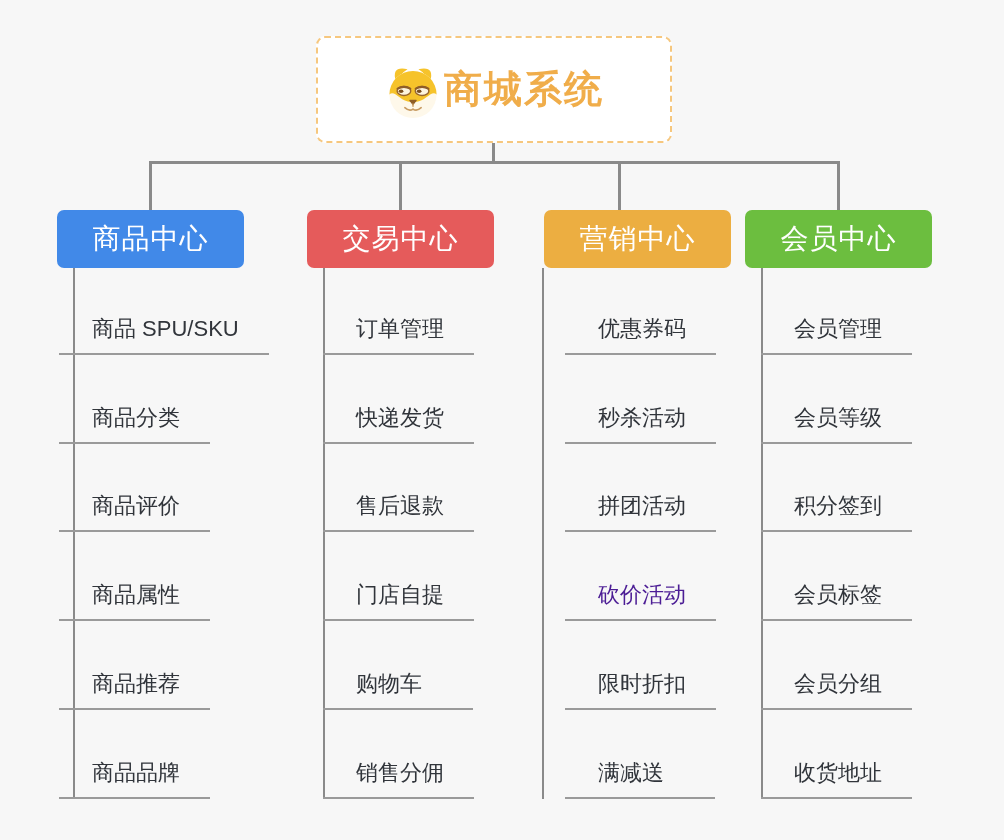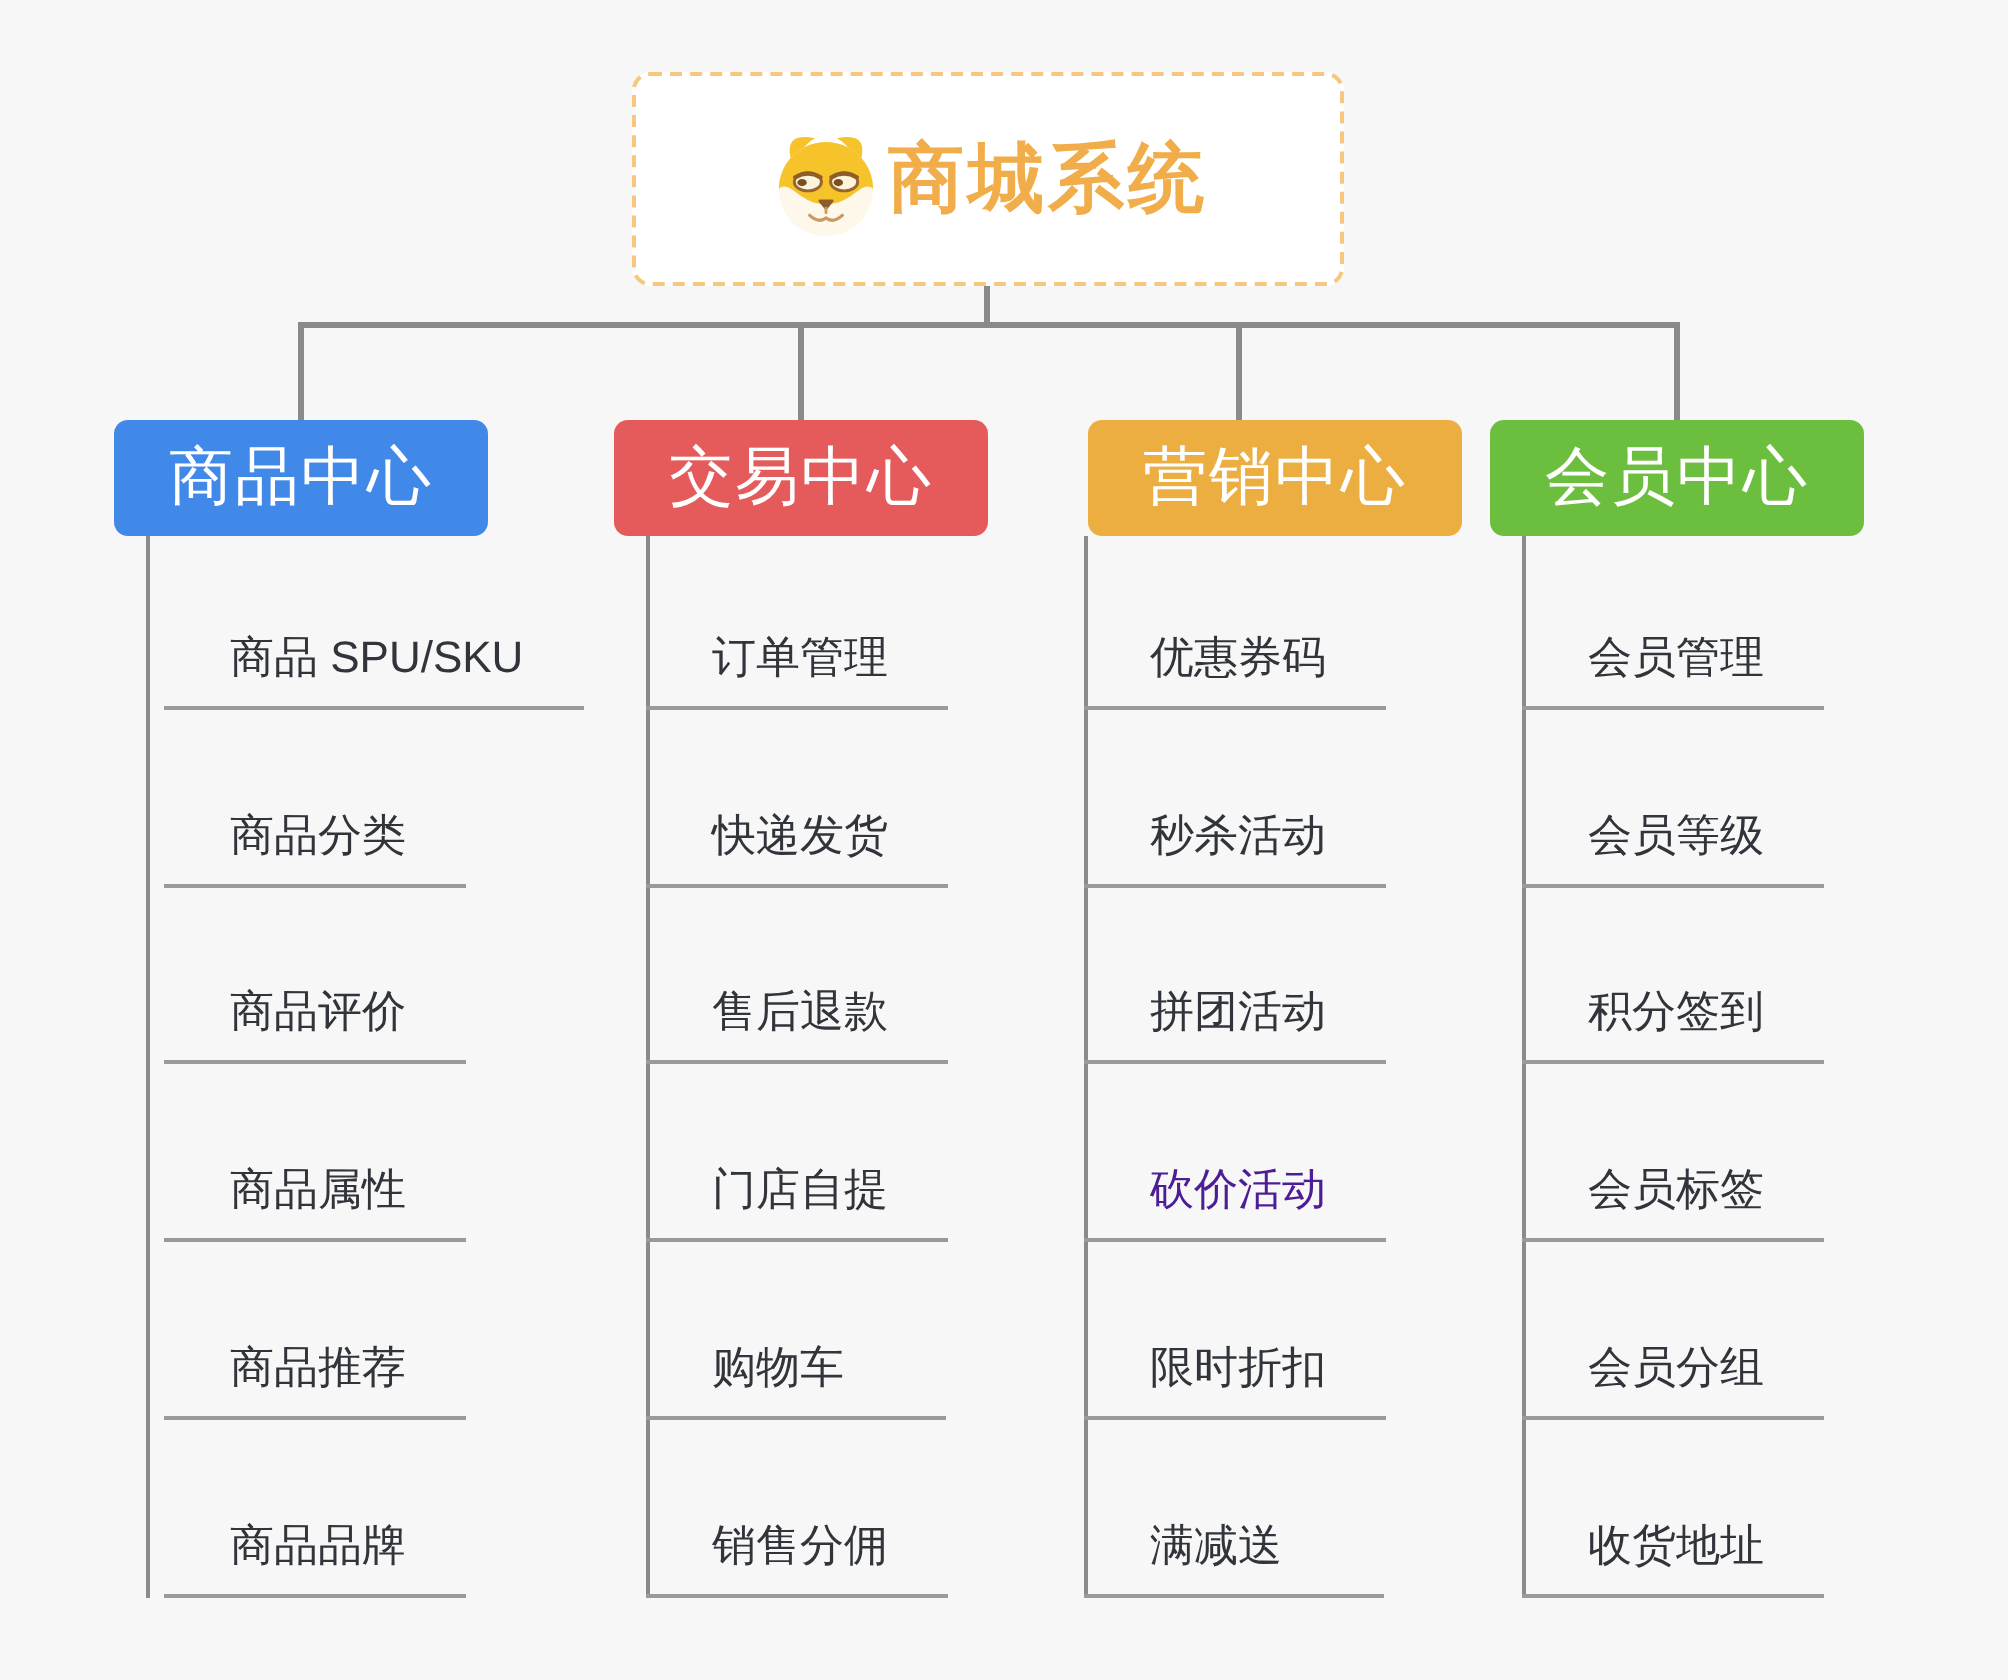--- a/index.html
+++ b/index.html
@@ -22,21 +22,21 @@
   
   .conn{position:absolute;background:#8a8a8a;}
   .conn.stem{left:492px;top:143px;width:3px;height:20px;}
   .conn.bus {left:149px;top:161px;width:691px;height:3px;}
   .conn.drop{width:3px;top:161px;height:49px;}
 
   
   .branch{
     position:absolute;top:210px;width:187px;height:58px;border-radius:7px;
     display:flex;align-items:center;justify-content:center;
-    color:#ffffff;font-size:32px;letter-spacing:1px;
+    color:#ffffff;font-size:28px;letter-spacing:1px;
   }
 
   
   .spine{position:absolute;top:268px;width:2px;height:531px;background:#8f8f8f;}
   .col{position:absolute;top:266px;display:flex;flex-direction:column;align-items:flex-start;}
   .leaf{
     box-sizing:border-box;height:88.8px;width:fit-content;min-width:150px;
     display:flex;align-items:flex-end;
     padding:0 30px 9px 33px;border-bottom:2px solid #9a9a9a;
     font-size:22px;color:#31353b;white-space:nowrap;
@@ -73,41 +73,41 @@
         <path d="M32,47.5 v2.5" stroke="#C89B62" stroke-width="1.6" fill="none" stroke-linecap="round"></path>
         <path d="M23,51.5 q5,4.5 9,1.5 q4,3 9,-1.5" stroke="#C89B62" stroke-width="1.8" fill="none" stroke-linecap="round"></path>
       </svg>
     </span>
     <span class="root-title" style="color: rgb(240, 173, 74);">商城系统</span>
   </div>
 
   <div id="branches">
       <div class="branch" style="left: 57px; background: rgb(65, 137, 232);">商品中心</div>
       <div class="spine" style="left: 73px; background: rgb(138, 138, 138);"></div>
-      <div class="col" style="left: 82px; justify-content: space-between;">
+      <div class="col" style="left: 59px; justify-content: space-between;">
         <div class="leaf" style="border-bottom-color: rgb(154, 154, 154); color: rgb(49, 53, 59);">商品 SPU/SKU</div>
         <div class="leaf" style="border-bottom-color: rgb(154, 154, 154); color: rgb(49, 53, 59);">商品分类</div>
         <div class="leaf" style="border-bottom-color: rgb(154, 154, 154); color: rgb(49, 53, 59);">商品评价</div>
         <div class="leaf" style="border-bottom-color: rgb(154, 154, 154); color: rgb(49, 53, 59);">商品属性</div>
         <div class="leaf" style="border-bottom-color: rgb(154, 154, 154); color: rgb(49, 53, 59);">商品推荐</div>
         <div class="leaf" style="border-bottom-color: rgb(154, 154, 154); color: rgb(49, 53, 59);">商品品牌</div>
       </div>
       <div class="branch" style="left: 307px; background: rgb(229, 91, 91);">交易中心</div>
       <div class="spine" style="left: 323px; background: rgb(138, 138, 138);"></div>
       <div class="col" style="left: 323px;">
         <div class="leaf" style="border-bottom-color: rgb(154, 154, 154); color: rgb(49, 53, 59);">订单管理</div>
         <div class="leaf" style="border-bottom-color: rgb(154, 154, 154); color: rgb(49, 53, 59);">快递发货</div>
         <div class="leaf" style="border-bottom-color: rgb(154, 154, 154); color: rgb(49, 53, 59);">售后退款</div>
         <div class="leaf" style="border-bottom-color: rgb(154, 154, 154); color: rgb(49, 53, 59);">门店自提</div>
         <div class="leaf" style="border-bottom-color: rgb(154, 154, 154); color: rgb(49, 53, 59);">购物车</div>
         <div class="leaf" style="border-bottom-color: rgb(154, 154, 154); color: rgb(49, 53, 59);">销售分佣</div>
       </div>
       <div class="branch" style="left: 526px; background: rgb(236, 174, 65); margin-left: 18px;">营销中心</div>
       <div class="spine" style="left: 542px; background: rgb(138, 138, 138);"></div>
-      <div class="col" style="left: 542px;">
+      <div class="col" style="left: 542px; padding-left: 23px;">
         <div class="leaf" style="border-bottom-color: rgb(154, 154, 154); color: rgb(49, 53, 59);">优惠券码</div>
         <div class="leaf" style="border-bottom-color: rgb(154, 154, 154); color: rgb(49, 53, 59);">秒杀活动</div>
         <div class="leaf" style="border-bottom-color: rgb(154, 154, 154); color: rgb(49, 53, 59);">拼团活动</div>
         <div class="leaf" style="border-bottom-color: rgb(154, 154, 154); color: #4c1d95;">砍价活动</div>
         <div class="leaf" style="border-bottom-color: rgb(154, 154, 154); color: rgb(49, 53, 59);">限时折扣</div>
         <div class="leaf" style="border-bottom-color: rgb(154, 154, 154); color: rgb(49, 53, 59);">满减送</div>
       </div>
       <div class="branch" style="left: 745px; background: rgb(108, 190, 63);">会员中心</div>
       <div class="spine" style="left: 761px; background: rgb(138, 138, 138);"></div>
       <div class="col" style="left: 761px;">

